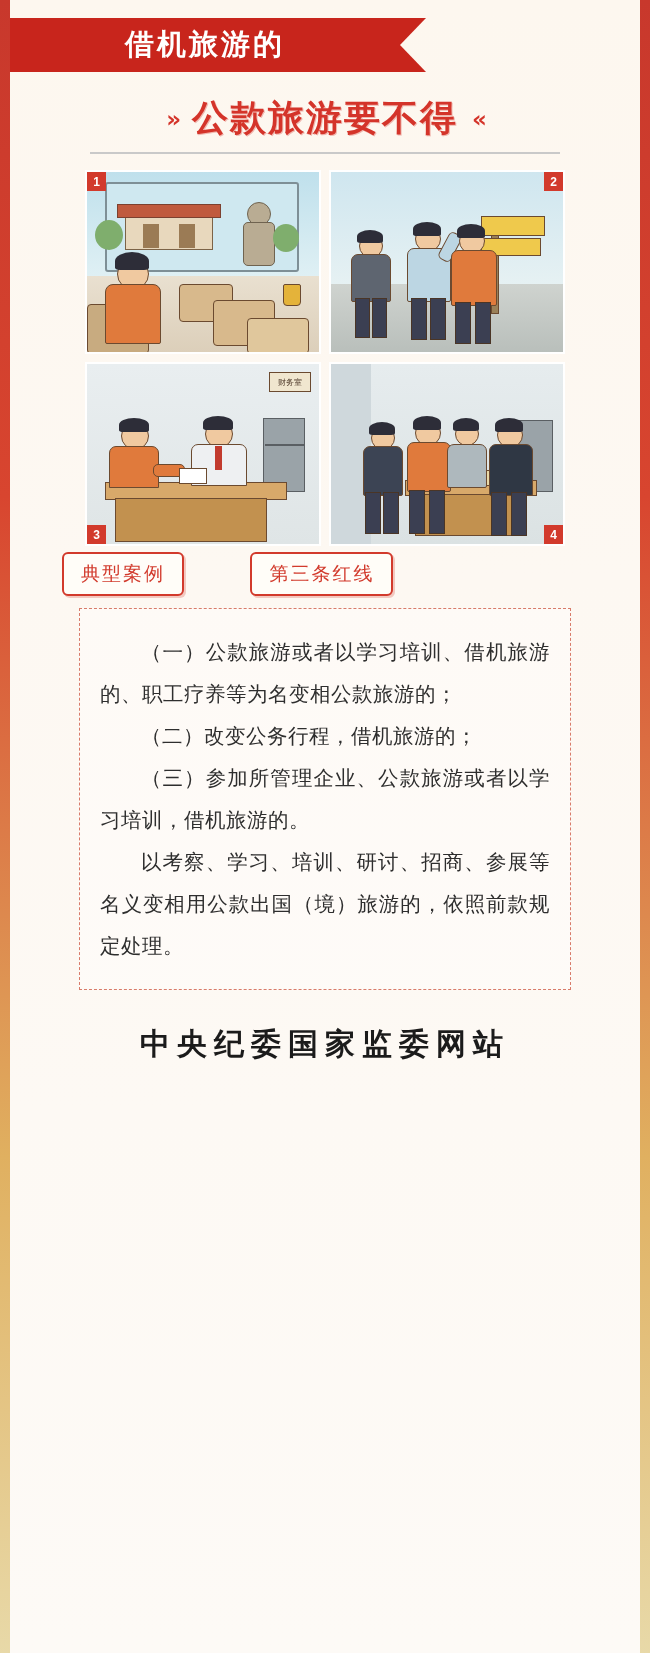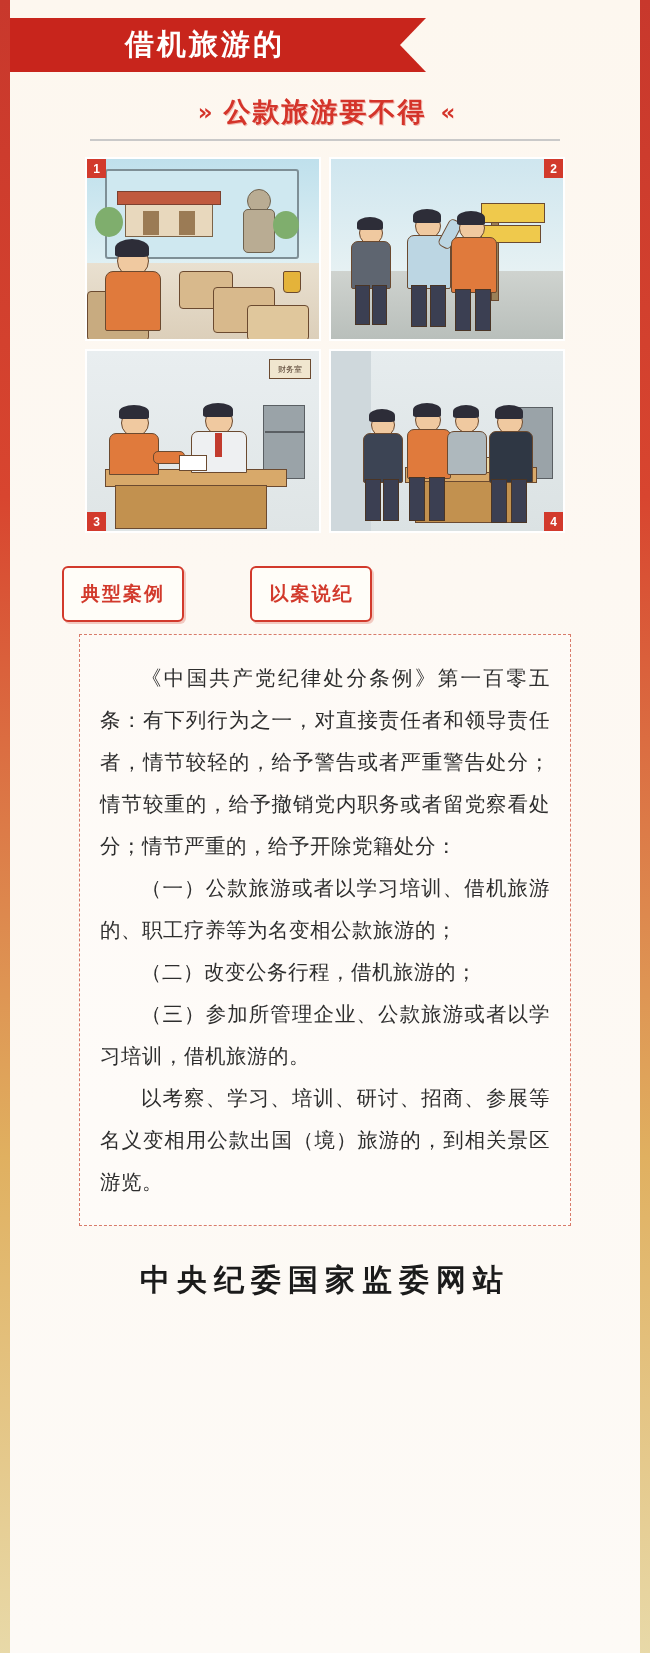--- a/index.html
+++ b/index.html
@@ -79,21 +79,21 @@
   }
   .chev {
     color: #d4342a;
     font-size: 23px;
     font-weight: bold;
     letter-spacing: -3px;
     font-family: "DejaVu Sans", sans-serif;
   }
   .subtitle-text {
     color: #d4342a;
-    font-size: 27px;
+    font-size: 36px;
     font-weight: bold;
     letter-spacing: 2px;
     font-family: "DejaVu Sans", sans-serif;
     text-shadow: 1px 1px 0 #f0b8b0;
   }
   .subtitle-rule {
     width: 470px;
     height: 2px;
     background: #c9c9c9;
     margin: 9px auto 0 auto;
@@ -133,27 +133,27 @@
   .num.bl { left: 0; bottom: 0; }
   .num.br { right: 0; bottom: 0; }
 
   
   .sky { position: absolute; left: 0; top: 0; right: 0; height: 58%; }
   .ground { position: absolute; left: 0; bottom: 0; right: 0; height: 42%; }
 
   
   .tag {
     display: inline-block;
-    margin: 33px 0 0 62px;
-    padding: 13px 17px;
+    margin: 6px 0 0 62px;
+    padding: 7px 17px;
     border: 2px solid #d23a2c;
     border-radius: 6px;
     color: #d23a2c;
     font-size: 19px;
-    font-weight: bold;
+    font-weight: normal;
     letter-spacing: 2px;
     background: #fffdf8;
     box-shadow: 2px 2px 0 rgba(210,58,44,0.25);
     font-family: "DejaVu Sans", sans-serif;
   }
 
   
   .textbox {
     margin: 12px auto 0 auto;
     width: 492px;
@@ -332,27 +332,26 @@
       <div style="position:absolute;left:158px;top:80px;width:42px;height:50px;background:#2f3744;border:1.5px solid #6b4a30;border-radius:7px 7px 2px 2px;"></div>
       <div style="position:absolute;left:160px;top:128px;width:14px;height:42px;background:#3b3f52;border:1.2px solid #4a3526;"></div>
       <div style="position:absolute;left:180px;top:128px;width:14px;height:42px;background:#3b3f52;border:1.2px solid #4a3526;"></div>
     </div>
   </div>
 
   
   <div class="tag">典型案例</div>
 
   
-  <div class="tag">以案说纪</div>
+  <div class="tag">第三条红线</div>
   <div class="textbox">
-    <p>《中国共产党纪律处分条例》第一百零五条：有下列行为之一，对直接责任者和领导责任者，情节较轻的，给予警告或者严重警告处分；情节较重的，给予撤销党内职务或者留党察看处分；情节严重的，给予开除党籍处分：</p>
     <p>（一）公款旅游或者以学习培训、借机旅游的、职工疗养等为名变相公款旅游的；</p>
     <p>（二）改变公务行程，借机旅游的；</p>
     <p>（三）参加所管理企业、公款旅游或者以学习培训，借机旅游的。</p>
-    <p>以考察、学习、培训、研讨、招商、参展等名义变相用公款出国（境）旅游的，到相关景区游览。</p>
+    <p>以考察、学习、培训、研讨、招商、参展等名义变相用公款出国（境）旅游的，依照前款规定处理。</p>
   </div>
 
   
   <div class="footer">
     <div class="footer-main">中央纪委国家监委网站</div>
 
   </div>
 </div>
 
 </body></html>

